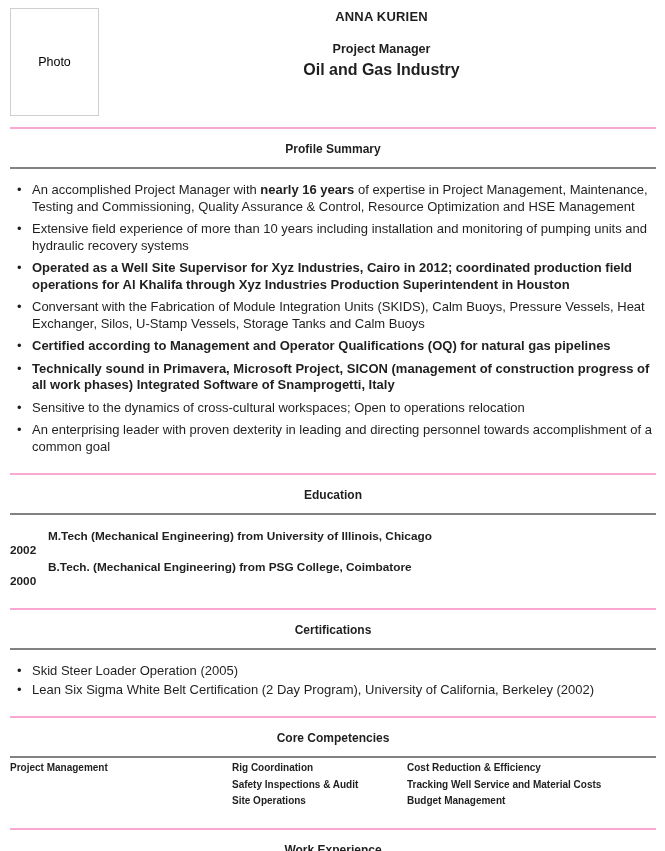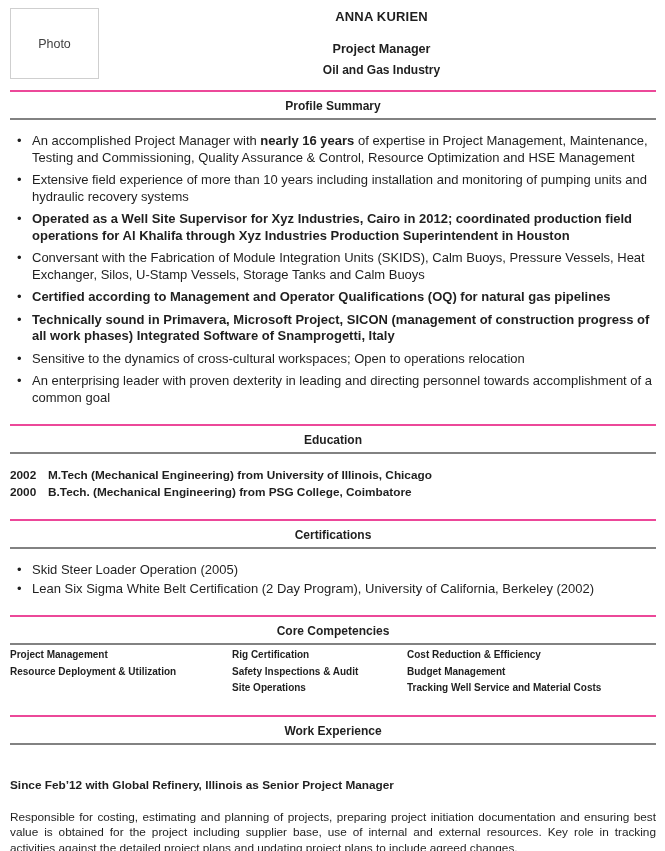--- a/index.html
+++ b/index.html
@@ -10,63 +10,63 @@
     background: #ffffff;
     color: #1f1f1f;
     font-family: "Liberation Sans", "DejaVu Sans", sans-serif;
     overflow: hidden;
   }
   .page { padding: 8px 9px 0 10px; }
 
   
   .top { display: flex; align-items: flex-start; }
   .photo-box {
-    width: 89px; height: 71px;
+    width: 89px; height: 108px;
     border: 1px solid #cfcfcf;
     display: flex; align-items: center; justify-content: center;
-    font-size: 12.5px; color: #404040;
+    font-size: 12.5px; color: #000000;
     flex: 0 0 auto;
   }
   .head-right { flex: 1; margin-left: 8px; text-align: center; }
   .name { font-size: 13px; font-weight: 700; margin-top: 1px; line-height: 16px; letter-spacing: .2px; }
   .contact-line {
     font-size: 12.2px; line-height: 15px;
     margin-top: 3px; padding-bottom: 6px;
     border-bottom: 2.5px solid #151515;
   }
   .job-title   { font-size: 12.6px; font-weight: 700; margin-top: 16px; line-height: 16px; text-align: center; }
-  .job-industry{ font-size: 12px; font-weight: 700; margin-top: 5px;  line-height: 16px; }
+  .job-industry{ font-size: 16px; font-weight: 700; margin-top: 5px;  line-height: 16px; }
 
   
   .sec-head {
-    border-top: 2px solid #ec4899;
+    border-top: 2px solid #f9a8d4;
     border-bottom: 2px solid #828282;
     text-align: center;
     margin-top: 18px;
-    padding: 4px 0;
+    padding: 10px 0;
   }
   .sec-head.first { margin-top: 11px; }
   .sec-title { font-size: 12px; font-weight: 700; line-height: 15px; }
 
   
   ul.bullets { list-style: none; margin: 13px 0 0 0; padding: 0; }
   ul.bullets li {
     position: relative;
     padding-left: 22px;
     margin-bottom: 6px;
     font-size: 13px;
     line-height: 16.5px;
   }
   ul.bullets li::before { content: "\2022"; position: absolute; left: 7px; top: 0; }
   ul.cert-bullets li { margin-bottom: 2px; }
 
   
   .edu-rows { margin-top: 13px; font-weight: 700; font-size: 11.8px; }
   .edu-row { display: flex; line-height: 17px; }
-  .edu-year { width: 38px; flex: 0 0 auto; }
+  .edu-year { width: 38px; flex: 0 0 auto; margin-top: 14px; }
   .edu-detail { flex: 1; }
 
   
   .cc-grid { display: flex; margin-top: 2px; font-weight: 700; font-size: 10px; }
   .cc-col { line-height: 16.5px; }
   .cc-col-1 { width: 222px; }
   .cc-col-2 { width: 175px; }
   .cc-col-3 { flex: 1; }
 
   
@@ -129,31 +129,30 @@
     <li>Skid Steer Loader Operation (2005)</li>
     <li>Lean Six Sigma White Belt Certification (2 Day Program), University of California, Berkeley (2002)</li>
   </ul>
 
   <div class="sec-head">
     <span class="sec-title">Core Competencies</span>
   </div>
   <div class="cc-grid">
     <div class="cc-col cc-col-1">
       <div>Project Management</div>
-      <div>Resource Deployment &amp; Utilization</div>
     </div>
     <div class="cc-col cc-col-2">
-      <div>Rig Certification</div>
+      <div>Rig Coordination</div>
       <div>Safety Inspections &amp; Audit</div>
       <div>Site Operations</div>
     </div>
     <div class="cc-col cc-col-3">
       <div>Cost Reduction &amp; Efficiency</div>
+      <div>Tracking Well Service and Material Costs</div>
       <div>Budget Management</div>
-      <div>Tracking Well Service and Material Costs</div>
     </div>
   </div>
 
   <div class="sec-head">
     <span class="sec-title">Work Experience</span>
   </div>
   <div class="role-line">Since Feb’12 with Global Refinery, Illinois as Senior Project Manager</div>
   <p class="role-desc">Responsible for costing, estimating and planning of projects, preparing project initiation documentation and ensuring best value is obtained for the project including supplier base, use of internal and external resources. Key role in tracking activities against the detailed project plans and updating project plans to include agreed changes.</p>
 
 </div>

